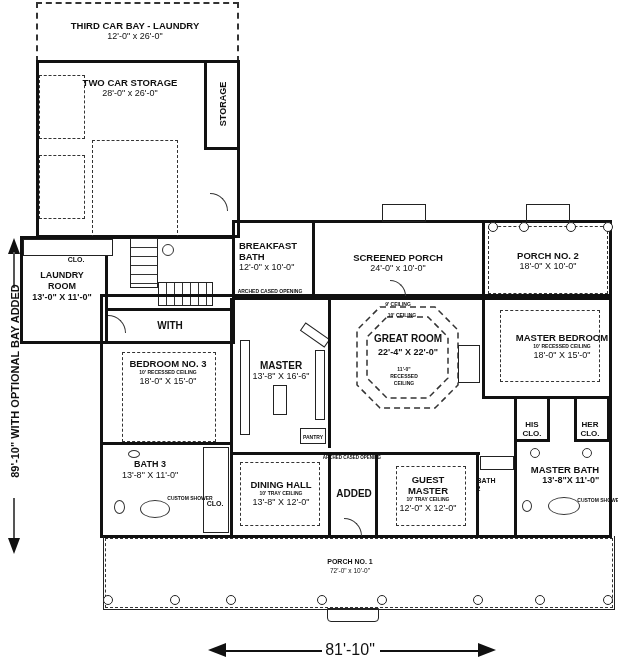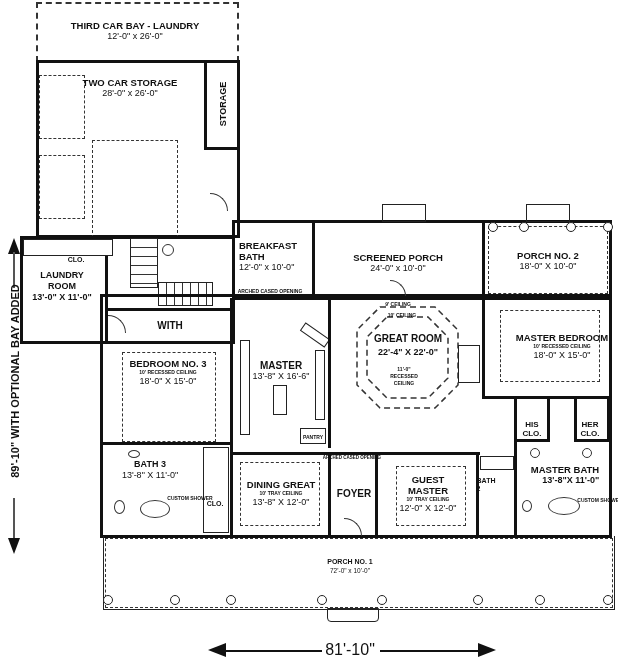--- a/index.html
+++ b/index.html
@@ -179,25 +179,25 @@
     <span>BATH</span><br>
     <span>2</span>
   </div>
   <div class="thin" style="left:480px;top:456px;width:34px;height:14px;"></div>
 
   <div class="wall" style="left:230px;top:452px;width:250px;height:3px;"></div>
   <div class="wall" style="left:328px;top:452px;width:3px;height:86px;"></div>
   <div class="wall" style="left:375px;top:452px;width:3px;height:86px;"></div>
   <div class="dashed" style="left:240px;top:462px;width:80px;height:64px;"></div>
   <div class="label" style="left:281px;top:479px;">
-    <span>DINING GREAT</span>
+    <span>DINING HALL</span>
     <span class="note">10' TRAY CEILING</span>
     <span class="dim">13'-8" X 12'-0"</span>
   </div>
-  <div class="label" style="left:354px;top:488px;font-size:10px;">FOYER</div>
+  <div class="label" style="left:354px;top:488px;font-size:10px;">ADDED</div>
   <div class="small" style="left:352px;top:455px;font-size:4.5px;">ARCHED CASED OPENING</div>
   <div class="door" style="left:344px;top:518px;width:18px;height:18px;"></div>
   <div class="dashed" style="left:396px;top:466px;width:70px;height:60px;"></div>
   <div class="label" style="left:428px;top:474px;">
     <span>GUEST</span><br>
     <span>MASTER</span>
     <span class="note">10' TRAY CEILING</span>
     <span class="dim">12'-0" X 12'-0"</span>
   </div>
 

